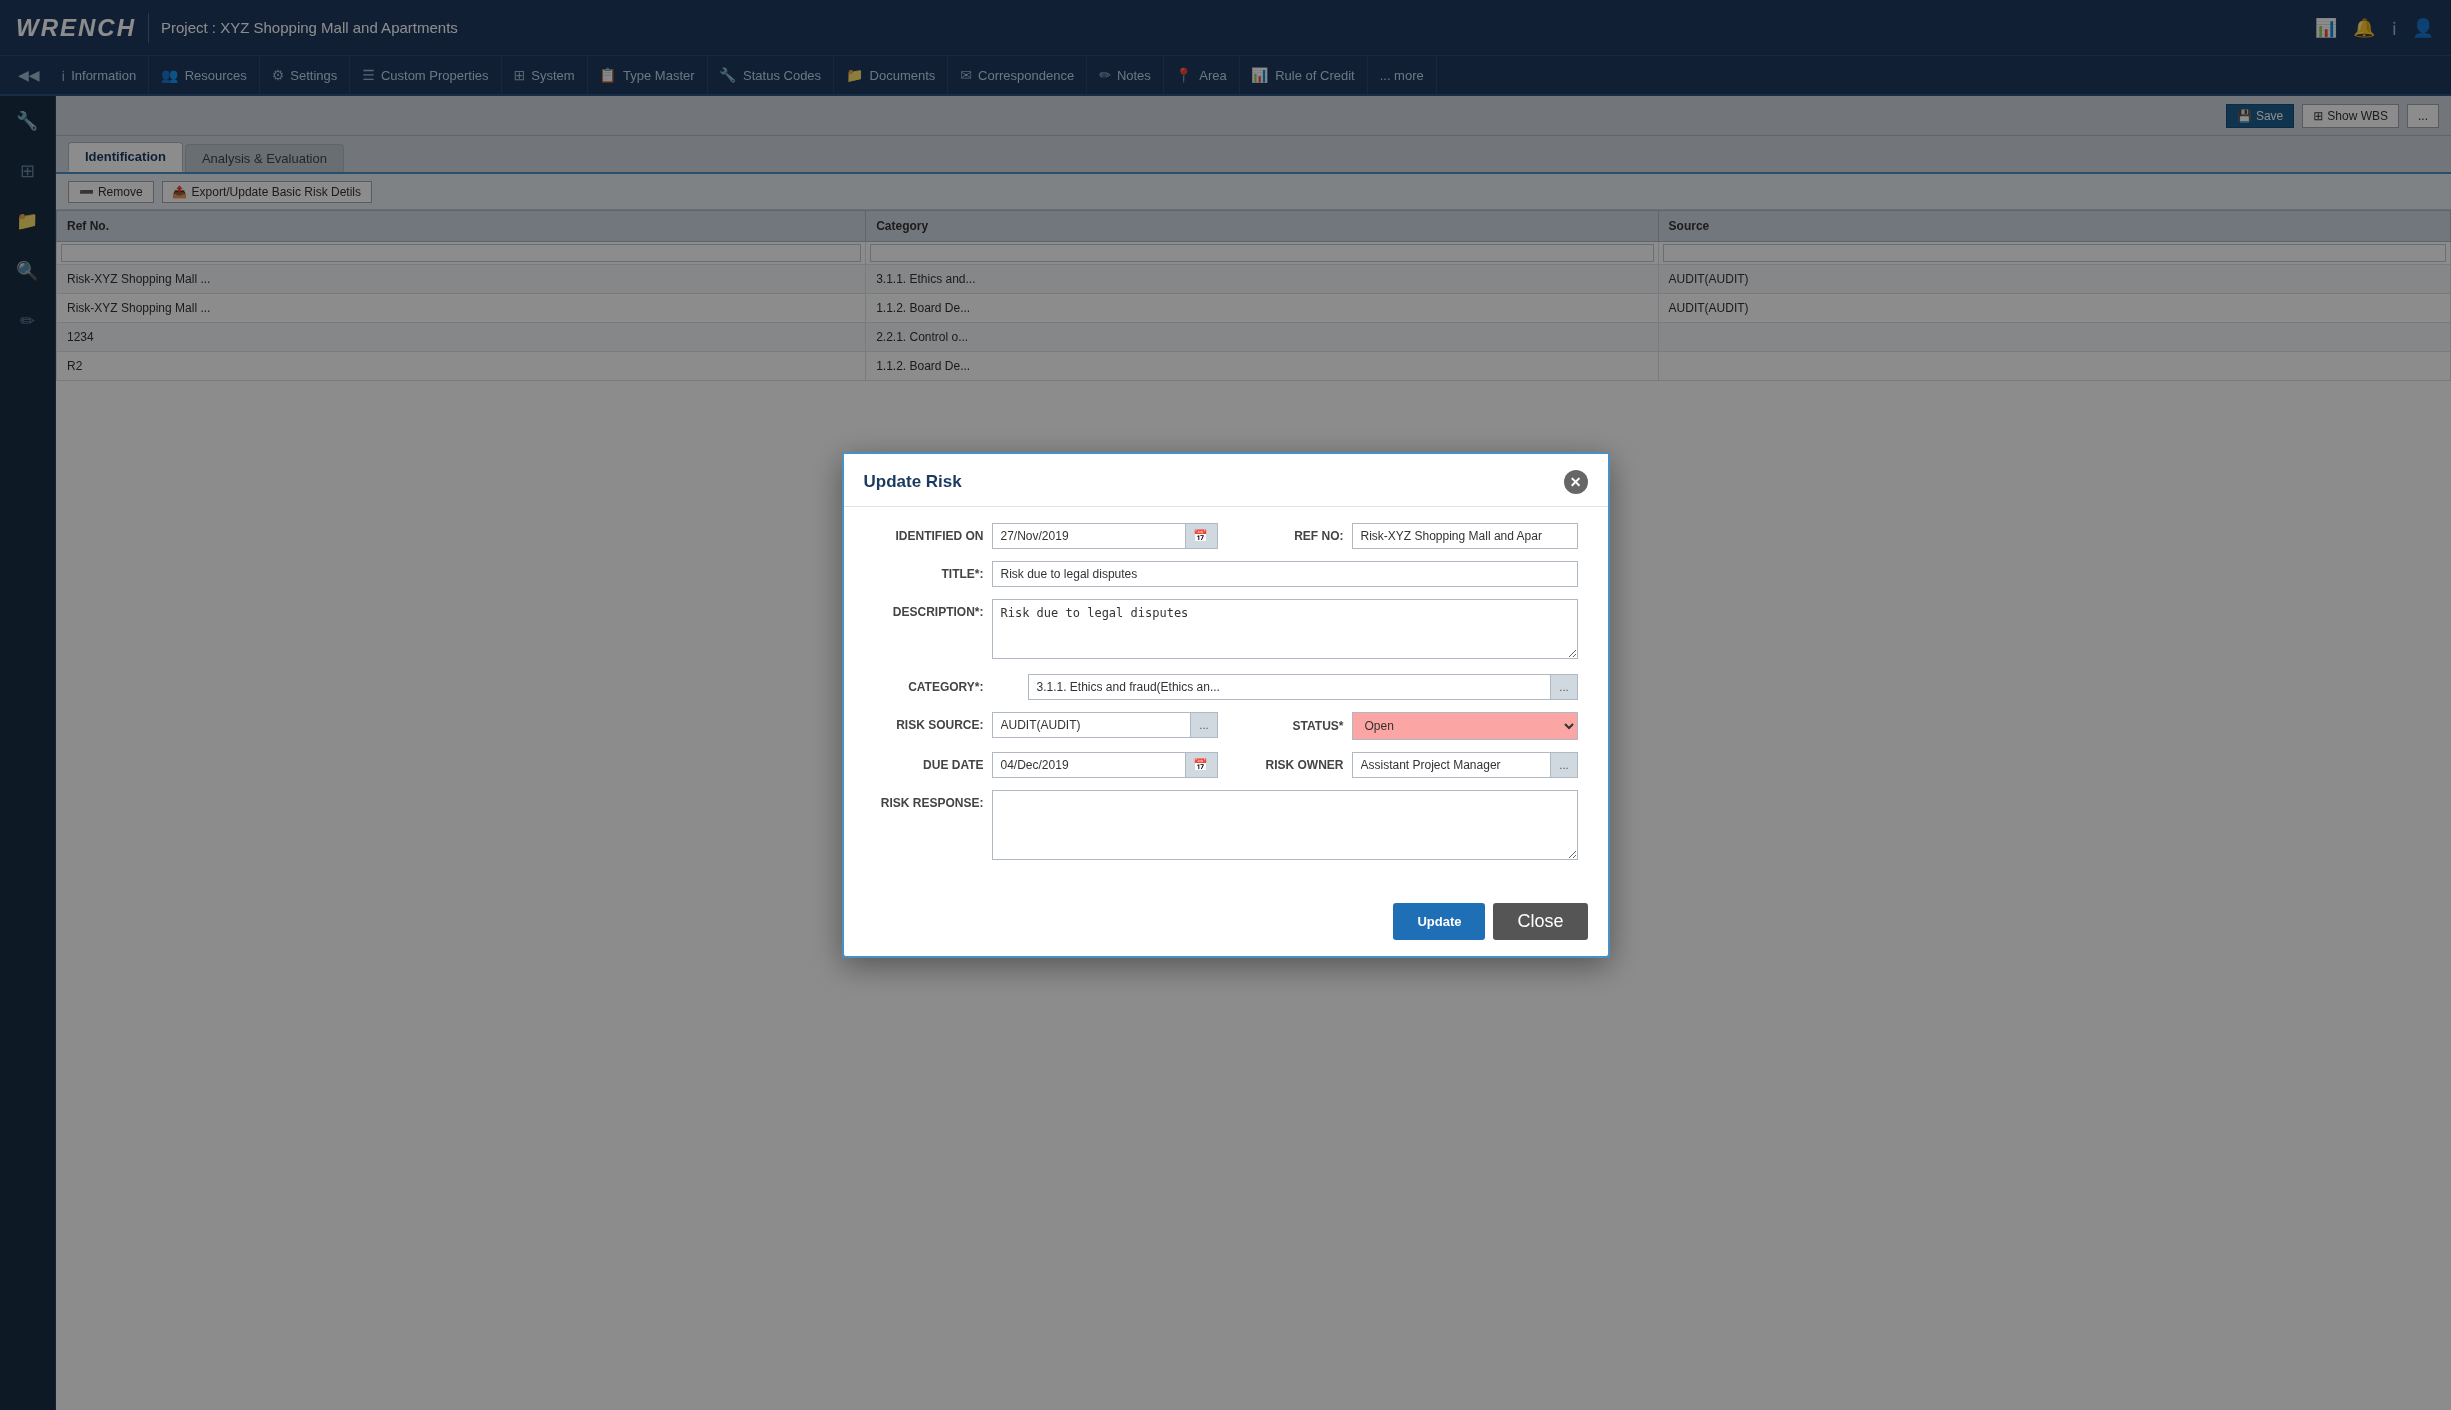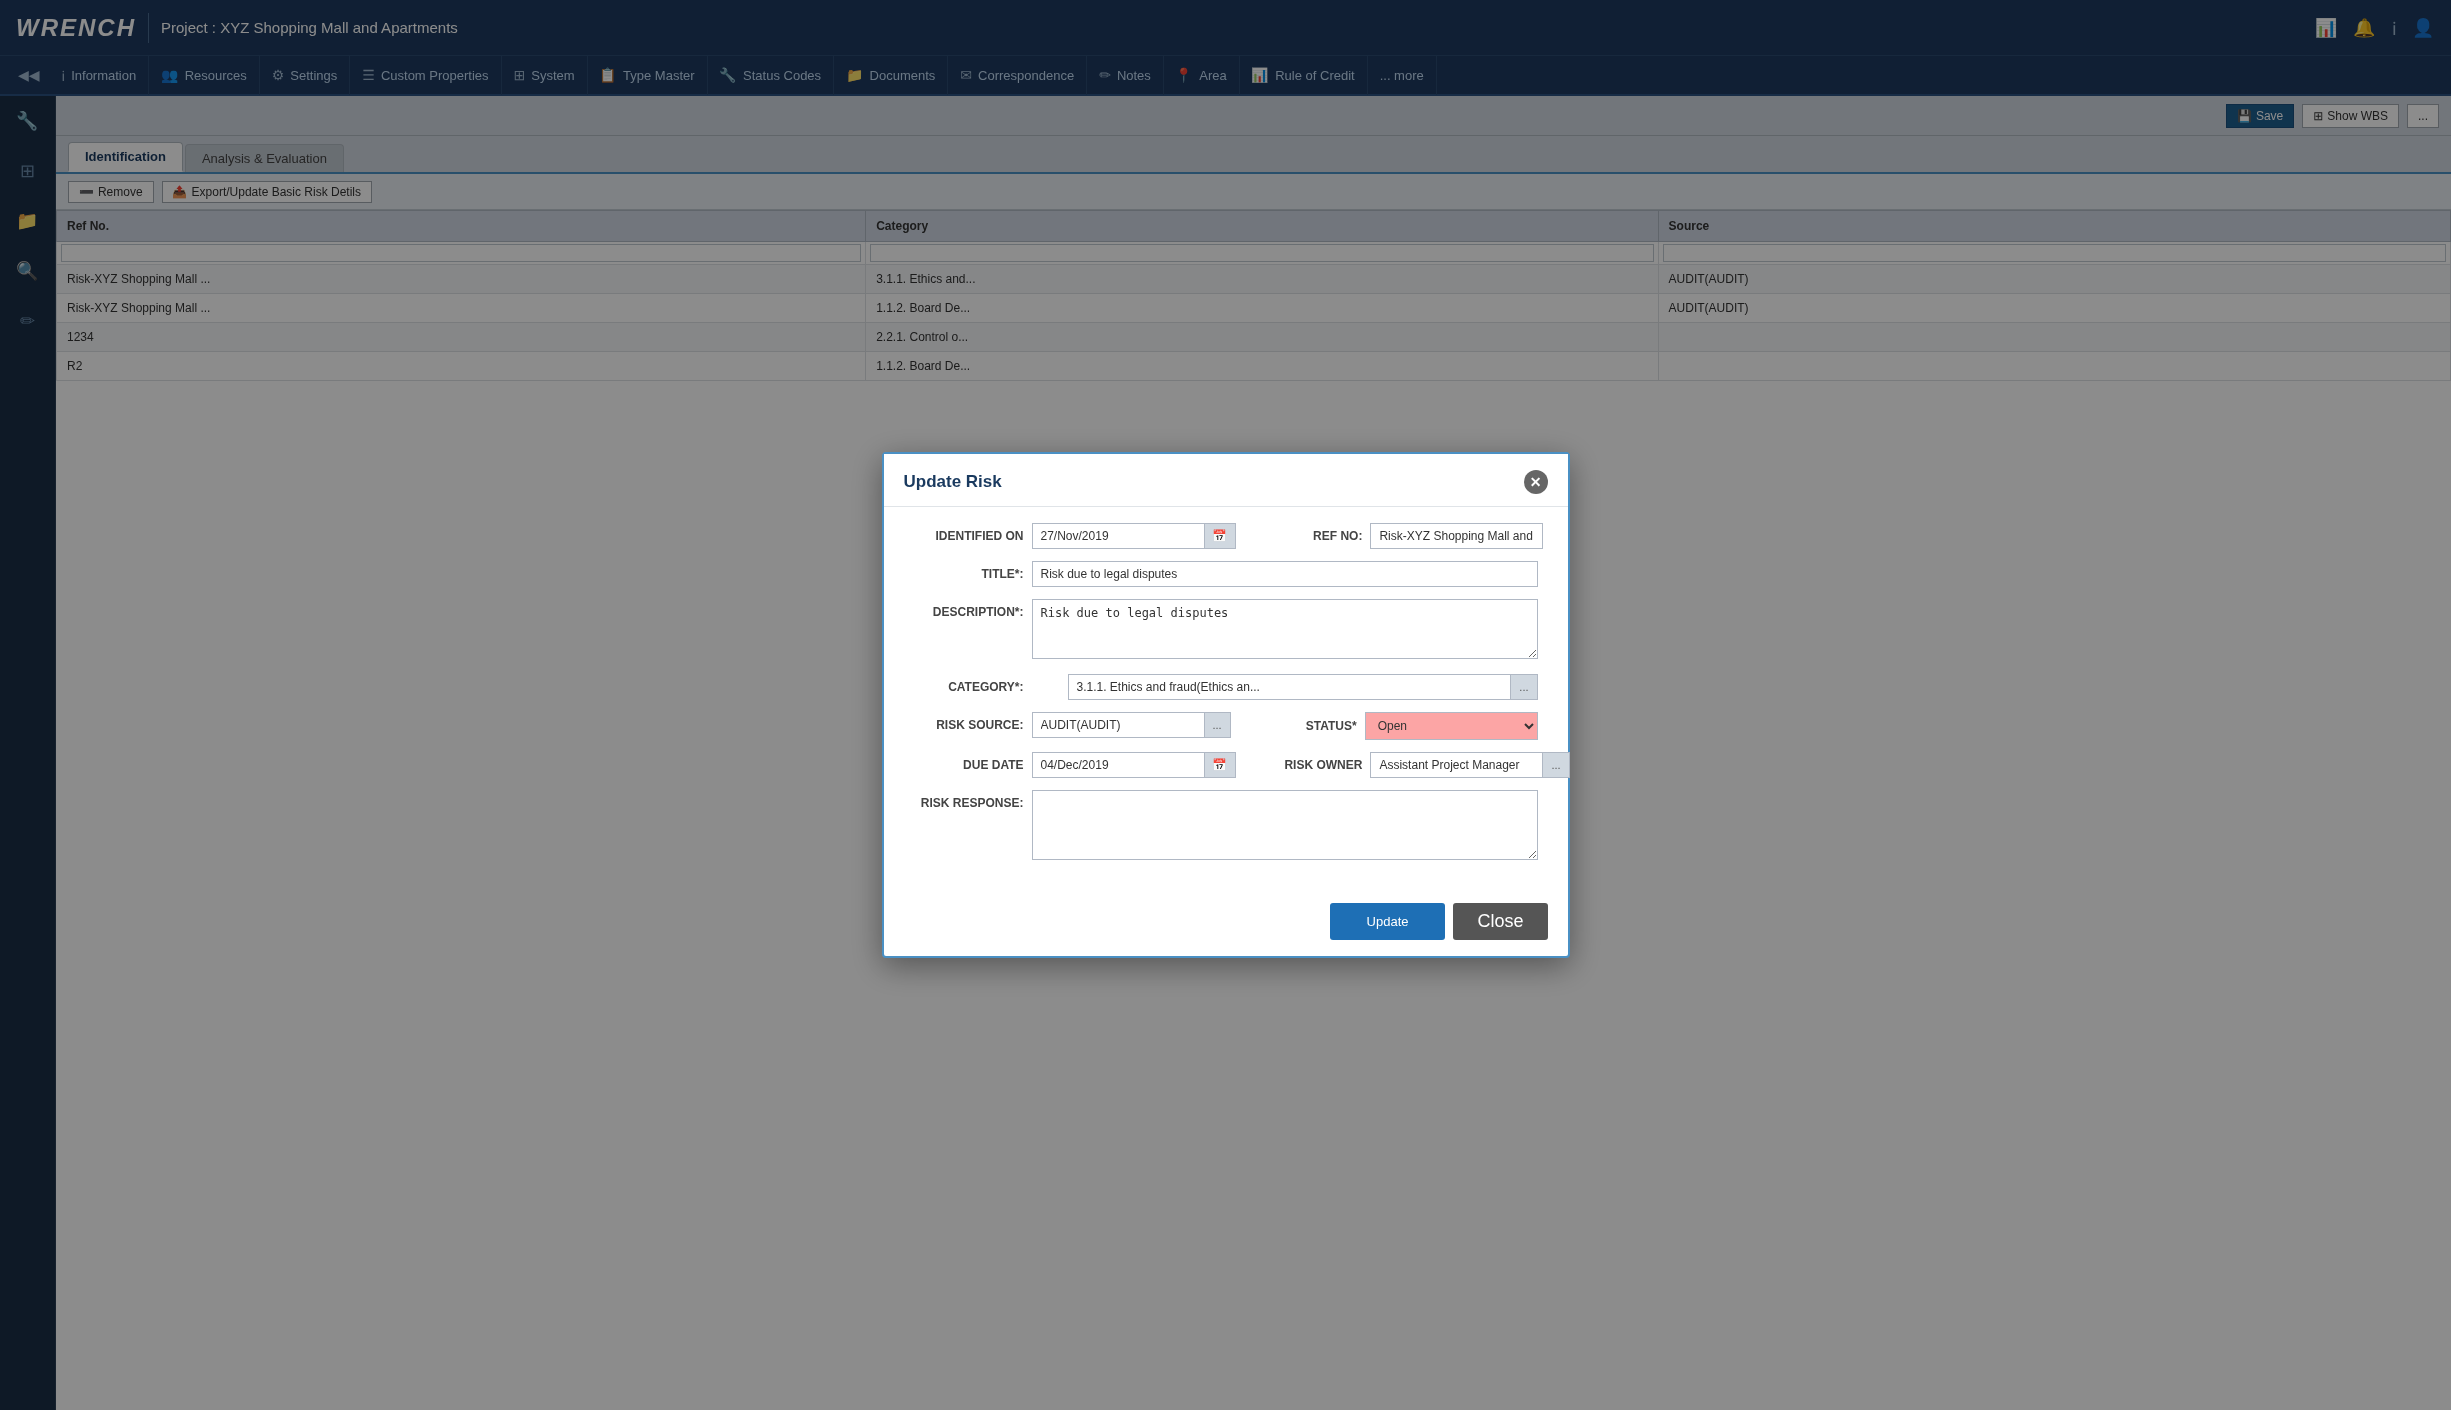--- a/index.html
+++ b/index.html
@@ -240,21 +240,21 @@
       align-items: center;
       justify-content: center;
       z-index: 1000;
     }
 
     
     .modal {
       background: white;
       border: 2px solid #4a90c4;
       border-radius: 4px;
-      width: 688px;
+      width: 768px;
       padding: 0;
       position: relative;
       box-shadow: 0 8px 32px rgba(0,0,0,0.4);
     }
     .modal-header {
       background: white;
       padding: 16px 20px 12px;
       border-bottom: 1px solid #e0e4e8;
       display: flex;
       align-items: center;
@@ -359,24 +359,25 @@
     .modal-footer {
       padding: 12px 20px 16px;
       display: flex;
       justify-content: flex-end;
       gap: 8px;
     }
     .btn-update {
       background: #1e6fb5;
       color: white;
       border: none;
-      padding: 8px 37px;
+      padding: 8px 24px;
       font-size: 13px;
       cursor: pointer;
       border-radius: 3px;
+      font-weight: bold;
     }
     .btn-close-modal {
       background: #555;
       color: white;
       border: none;
       padding: 8px 24px;
       font-size: 18px;
       cursor: pointer;
       border-radius: 3px;
     }

